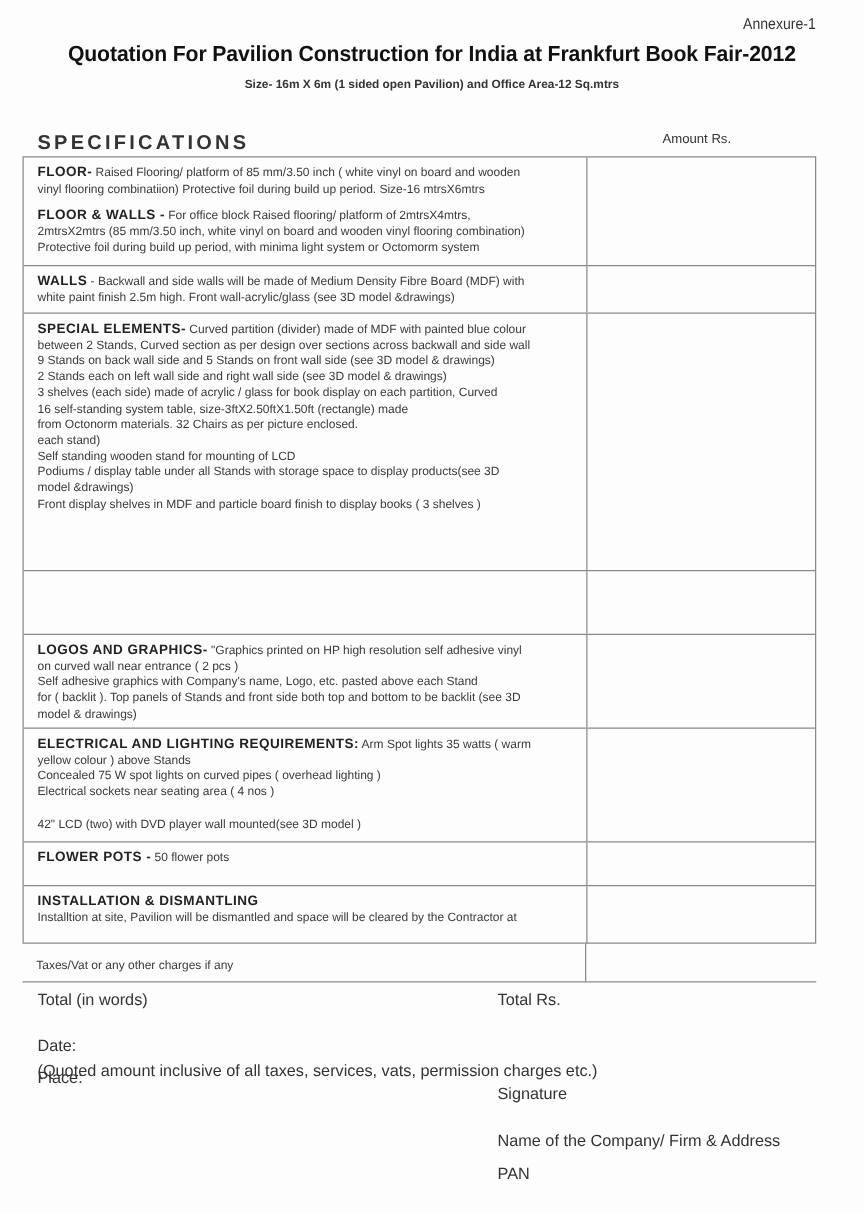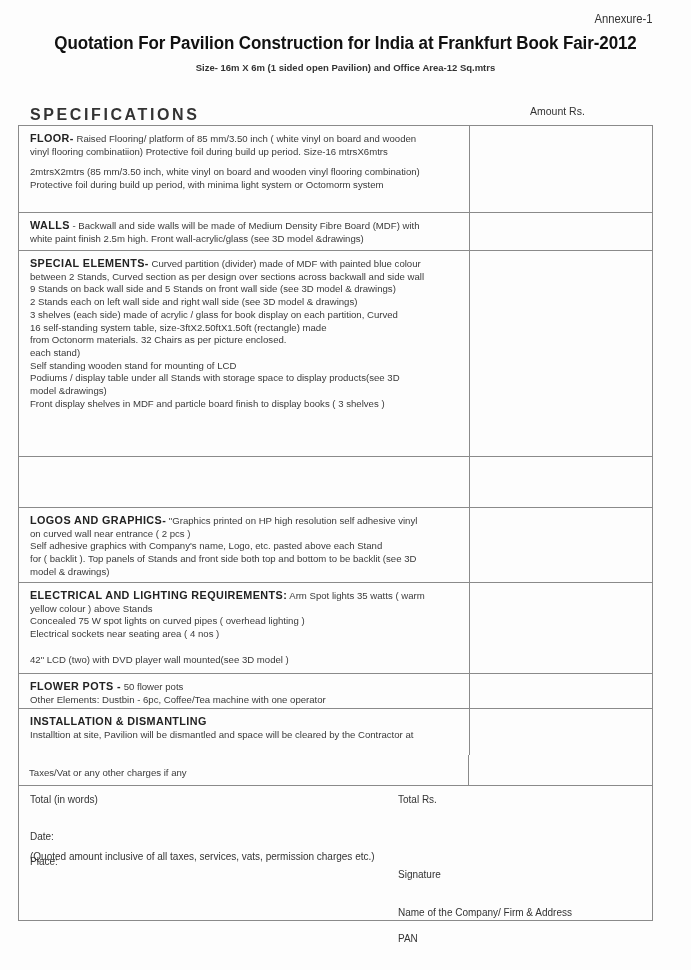--- a/index.html
+++ b/index.html
@@ -4,52 +4,53 @@
 <style>
   html, body { margin:0; padding:0; background:#fdfdfd; }
   body { width:691px; height:970px; position:relative; overflow:hidden;
          font-family:"Liberation Sans", "DejaVu Sans", sans-serif; color:#2a2a2a; }
   .abs { position:absolute; }
   .annex { right:38px; top:12px; font-size:12.5px; color:#333; transform:scaleX(0.9); transform-origin:right; }
   .title { left:0; width:691px; top:33px; text-align:center; font-weight:bold; font-size:17.5px; color:#111; letter-spacing:-0.1px; transform:scaleX(0.97); }
   .subtitle { left:0; width:691px; top:62px; text-align:center; font-size:9.5px; font-weight:bold; color:#333; }
   .spec-head { left:30px; top:106px; font-weight:bold; font-size:16px; letter-spacing:2.6px; color:#333; }
   .amount-head { left:530px; top:105px; font-size:10.5px; color:#333; }
-  .table { left:18px; top:125px; width:635px; height:796px; border:1px solid #8a8a8a; box-sizing:border-box; }
+  .table { left:18px; top:125px; width:635px; height:630px; border:1px solid #8a8a8a; box-sizing:border-box; }
   .row { position:absolute; left:0; width:633px; border-bottom:1px solid #8a8a8a; box-sizing:border-box; }
   .row.last { border-bottom:none; }
   .desc { position:absolute; left:0; top:0; width:450px; height:100%; box-sizing:border-box; padding:6px 0 0 11px; font-size:9.6px; line-height:12.7px; color:#3a3a3a; }
   .amt { position:absolute; left:450px; top:0; width:183px; height:100%; border-left:1px solid #8a8a8a; box-sizing:border-box; }
   .para { margin:0 0 9px 0; }
   .line { display:block; white-space:nowrap; }
   .hdr { font-weight:bold; font-size:10.8px; color:#222; letter-spacing:0.4px; }
   .taxes { left:18px; top:755px; width:635px; height:31px; border-bottom:1px solid #8a8a8a; box-sizing:border-box; }
   .taxes .desc { padding-top:12px; }
   .taxes .amt { border-left:1px solid #8a8a8a; }
-  .foot { font-size:10px; color:#333; line-height:12.5px; }
+  .foot { font-size:13px; color:#333; line-height:12.5px; }
 </style>
 </head>
 <body>
 
 <div class="abs annex">Annexure-1</div>
 <div class="abs title">Quotation For Pavilion Construction for India at  Frankfurt Book Fair-2012</div>
 <div class="abs subtitle">Size- 16m X 6m (1 sided open Pavilion) and Office Area-12 Sq.mtrs</div>
 
 <div class="abs spec-head">SPECIFICATIONS</div>
 <div class="abs amount-head">Amount Rs.</div>
 
 <div class="abs table">
 
   <div class="row" style="top:0; height:87px;">
     <div class="desc">
       <div class="para">
         <span class="line"><span class="hdr">FLOOR-</span><span> Raised Flooring/ platform of 85 mm/3.50 inch ( white vinyl on board and wooden</span></span>
         <span class="line">vinyl flooring combinatiion) Protective foil during build up period. Size-16 mtrsX6mtrs</span>
       </div>
       <div class="para" style="margin-top:-1px;">
+        <span class="line"><span class="hdr">FLOOR &amp; WALLS -</span><span>  For office block Raised flooring/ platform of 2mtrsX4mtrs,</span></span>
         <span class="line">2mtrsX2mtrs (85 mm/3.50 inch, white vinyl on board and wooden vinyl flooring combination)</span>
         <span class="line">Protective foil during build up period, with minima light system or Octomorm system</span>
       </div>
     </div>
     <div class="amt"></div>
   </div>
 
   <div class="row" style="top:87px; height:38px;">
     <div class="desc">
       <span class="line"><span class="hdr">WALLS</span><span> - Backwall and side walls will be made of Medium Density Fibre Board (MDF) with</span></span>
@@ -99,21 +100,20 @@
       <span class="line">Electrical sockets near seating area ( 4 nos )</span>
       <span class="line" style="height:12.7px;"></span>
       <span class="line">42" LCD (two) with DVD player wall mounted(see 3D model )</span>
     </div>
     <div class="amt"></div>
   </div>
 
   <div class="row" style="top:548px; height:35px;">
     <div class="desc">
       <span class="line"><span class="hdr">FLOWER POTS -</span><span> 50 flower pots</span></span>
-      <span class="line">Other Elements: Dustbin - 6pc, Coffee/Tea machine with one operator</span>
     </div>
     <div class="amt"></div>
   </div>
 
   <div class="row last" style="top:583px; height:46px;">
     <div class="desc">
       <span class="line"><span class="hdr">INSTALLATION &amp; DISMANTLING</span></span>
       <span class="line">Installtion at site, Pavilion will be dismantled and space will be cleared by the Contractor at</span>
     </div>
     <div class="amt"></div>

